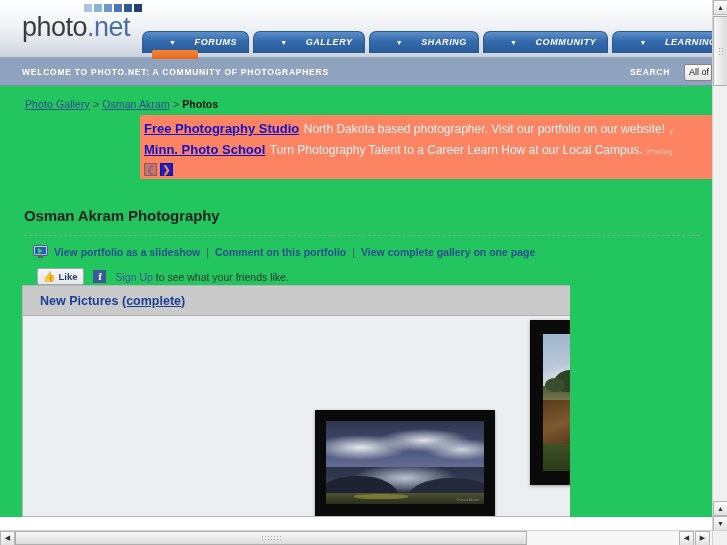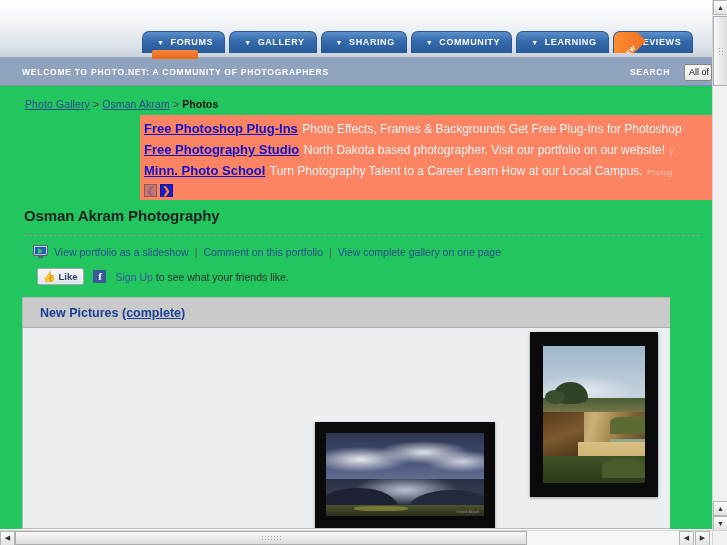--- a/index.html
+++ b/index.html
@@ -43,34 +43,35 @@
   }
   .logo-text .dotnet { color: #4a6fa5; }
 
   .navtabs {
     position: absolute; left: 142px; top: 31px;
     display: flex; gap: 4px; align-items: flex-end;
   }
   .tab {
     position: relative;
     height: 22px;
-    padding: 0 11px 0 14px;
+    padding: 0 11px 0 26px;
     border-radius: 7px 7px 0 0;
     background: linear-gradient(to bottom, #5d8fc9 0%, #336aad 45%, #2a5a97 100%);
     border: 1px solid #2b5party;
     border: 1px solid #2b588f;
     border-bottom: none;
     color: #ffffff;
     font-size: 9px;
     font-weight: bold;
     letter-spacing: 0.6px;
     line-height: 21px;
     white-space: nowrap;
-    display: flex; align-items: center; gap: 6px;
+    display: flex; align-items: center; gap: 18px;
     overflow: hidden;
+    font-style: italic;
   }
   .tab .caret { font-size: 7px; line-height: 7px; }
   .tab.reviews { padding-left: 22px; }
   .new-ribbon {
     position: absolute; left: -9px; top: -8px;
     width: 34px; height: 34px;
     background: linear-gradient(135deg, #ff9a3c 0%, #f4711f 100%);
     transform: rotate(-45deg);
   }
   .new-ribbon::after {
@@ -194,21 +195,21 @@
     position: absolute; left: 5px; top: 3px;
     width: 0; height: 0;
     border-left: 5px solid #4ec64e;
     border-top: 3px solid transparent;
     border-bottom: 3px solid transparent;
   }
   .mon-icon .stand {
     position: absolute; left: 5px; top: 11px; width: 5px; height: 2px;
     background: #56617a;
   }
-  .links-row a { color: #2a4f8f; text-decoration: none; }
+  .links-row a { color: #2a4f8f; text-decoration: none; font-weight: bold; }
   .links-row .pipe { color: #555; }
 
   
   .fb-row {
     display: flex; align-items: center; gap: 9px;
     padding: 10px 0 0 27px;
   }
   .fb-like-btn {
     display: flex; align-items: center; gap: 3px;
     height: 17px; padding: 0 6px 0 5px;
@@ -223,22 +224,22 @@
     background: #3b5998; color: #fff;
     font-size: 11px; font-weight: bold;
     font-family: "Liberation Serif", serif;
     text-align: center; line-height: 13px;
   }
   .fb-text { font-size: 10.5px; color: #333; }
   .fb-text a { color: #3b5998; text-decoration: none; }
 
   
   .gallery-panel {
-    margin: 12px 0 0 12px;
-    width: 648px;
+    margin: 0 0 0 12px;
+    width: 548px;
     border: 1px solid #b6b6b6;
     border-right: none;
     background: #eceff1;
   }
   .gallery-head {
     height: 30px;
     background: #cacaca;
     border-bottom: 1px solid #b0b0b0;
     display: flex; align-items: center;
     padding-left: 17px;
@@ -415,20 +416,31 @@
   }
 </style>
 </head>
 <body>
 
 <div id="viewport">
 
   <div id="page">
 
     <div class="header">
+      <div class="logo-wrap">
+        <div class="logo-dots">
+          <span style="background:#a9c4e6"></span>
+          <span style="background:#8fb0dd"></span>
+          <span style="background:#6f97cf"></span>
+          <span style="background:#4a77b8"></span>
+          <span style="background:#33588f"></span>
+          <span style="background:#23406b"></span>
+        </div>
+        <div class="logo-text"><span>photo</span><span class="dotnet">.net</span></div>
+      </div>
 
       <div class="tab-orange-stub"></div>
 
       <div class="navtabs">
         <div class="tab">
           <span class="caret">▼</span>
           <span>FORUMS</span>
         </div>
         <div class="tab">
           <span class="caret">▼</span>
@@ -465,25 +477,20 @@
 
       <div class="breadcrumb">
         <a href="#">Photo Gallery</a>
         <span class="sep">&gt;</span>
         <a href="#">Osman Akram</a>
         <span class="sep">&gt;</span>
         <span class="current">Photos</span>
       </div>
 
       <div class="ad-block">
-        <div class="ad-row">
-          <span class="ad-title">Free Photoshop Plug-Ins</span>
-          <span class="ad-desc">Photo Effects, Frames &amp; Backgrounds Get Free Plug-Ins for Photoshop</span>
-          <span class="ad-extra"></span>
-        </div>
         <div class="ad-row">
           <span class="ad-title">Free Photography Studio</span>
           <span class="ad-desc">North Dakota based photographer. Visit our portfolio on our website!</span>
           <span class="ad-extra">y</span>
         </div>
         <div class="ad-row">
           <span class="ad-title">Minn. Photo School</span>
           <span class="ad-desc">Turn Photography Talent to a Career Learn How at our Local Campus.</span>
           <span class="ad-extra">Photog</span>
         </div>

